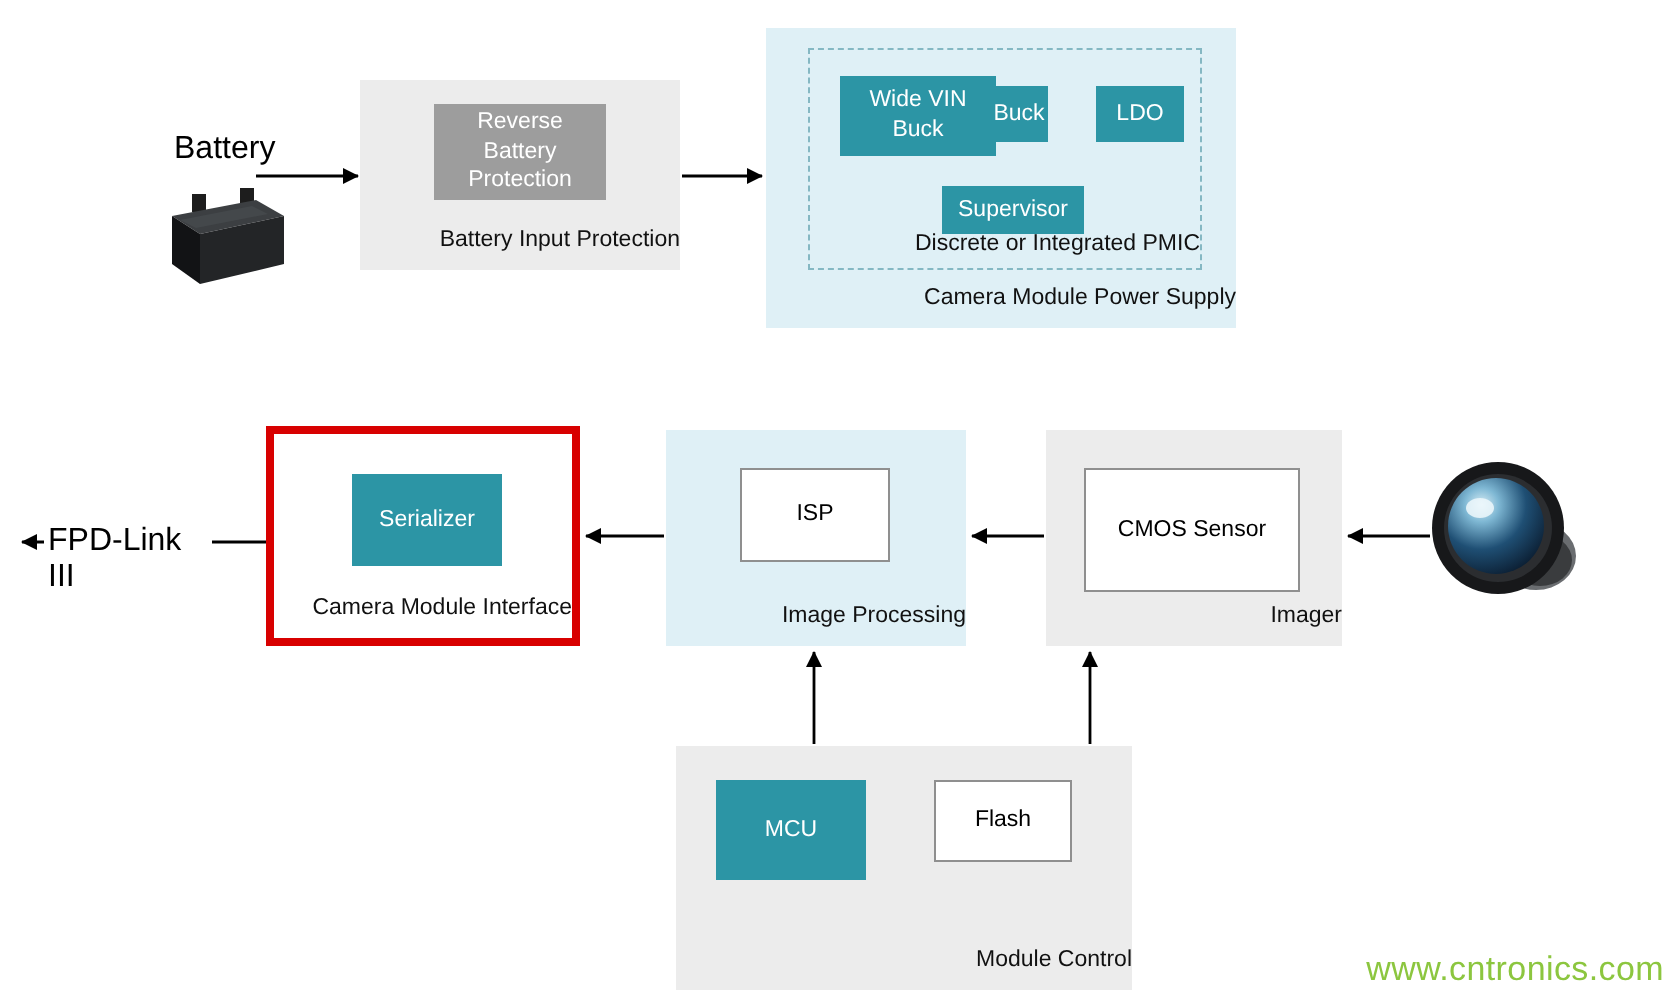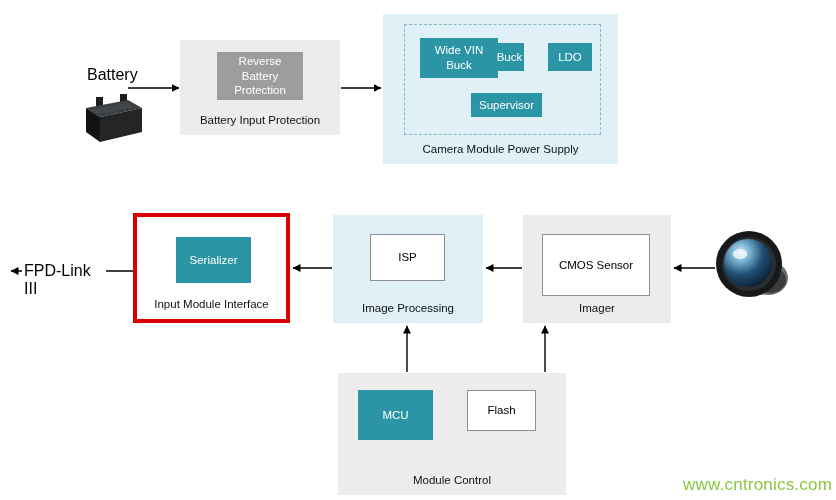--- a/index.html
+++ b/index.html
@@ -4,21 +4,21 @@
 <style>
   *{box-sizing:border-box;margin:0;padding:0}
   html,body{background:#fff}
   .canvas{position:relative;width:836px;height:500px;background:#fff;overflow:hidden;
           font-family:"Liberation Sans","DejaVu Sans",sans-serif;color:#1a1a1a}
   .abs{position:absolute}
   .group{position:absolute}
   .lightblue{background:var(--light_blue,#DFF0F6)}
   .lightgray{background:var(--light_gray,#ECECEC)}
   .redbox{background:#fff;border:4px solid var(--red_border,#D80000)}
-  .group-label{position:absolute;left:0;right:0;bottom:7px;text-align:center;
+  .group-label{position:absolute;left:0;right:0;bottom:7px;text-align:right;
                font-size:11.5px;color:#111;line-height:1.2}
   .block{position:absolute;display:flex;align-items:center;justify-content:center;
          text-align:center;font-size:11.5px;line-height:1.3}
   .teal{background:var(--teal,#2C95A5);color:#fff}
   .grayblk{background:var(--gray_block,#9D9D9D);color:#fff}
   .whiteblk{background:#fff;border:1px solid #8f8f8f;color:#000}
   .dashed{position:absolute;border:1px dashed var(--dash,#85B8C3)}
   .plain-label{position:absolute;font-size:16px;color:#000;line-height:1.1}
   .fpd{background:#fff;text-align:left;z-index:6;padding:1px 2px}
   .arrows{position:absolute;left:0;top:0;z-index:5;pointer-events:none}
@@ -46,29 +46,30 @@
     <div class="block grayblk" style="left:37px;top:12px;width:86px;height:48px;padding:0 24px">Reverse Battery Protection</div>
     <div class="group-label">Battery Input Protection</div>
   </div>
 
   <div class="group lightblue" style="left:383px;top:14px;width:235px;height:150px">
     <div class="dashed" style="left:21px;top:10px;width:197px;height:111px">
       <div class="block teal" style="left:15px;top:13px;width:78px;height:40px;padding:16px 7px">Wide VIN Buck</div>
       <div class="block teal" style="left:90px;top:18px;width:29px;height:28px">Buck</div>
       <div class="block teal" style="left:143px;top:18px;width:44px;height:28px">LDO</div>
       <div class="block teal" style="left:66px;top:68px;width:71px;height:24px">Supervisor</div>
+      <div class="group-label" style="bottom:4px">Discrete or Integrated PMIC</div>
     </div>
     <div class="group-label">Camera Module Power Supply</div>
   </div>
 
   <div class="plain-label fpd" style="left:22px;top:261px;width:84px">FPD-Link III</div>
 
   <div class="group redbox" style="left:133px;top:213px;width:157px;height:110px">
     <div class="block teal" style="left:39px;top:20px;width:75px;height:46px">Serializer</div>
-    <div class="group-label">Input Module Interface</div>
+    <div class="group-label">Camera Module Interface</div>
   </div>
 
   <div class="group lightblue" style="left:333px;top:215px;width:150px;height:108px">
     <div class="block whiteblk" style="left:37px;top:19px;width:75px;height:47px">ISP</div>
     <div class="group-label">Image Processing</div>
   </div>
 
   <div class="group lightgray" style="left:523px;top:215px;width:148px;height:108px">
     <div class="block whiteblk" style="left:19px;top:19px;width:108px;height:62px">CMOS Sensor</div>
     <div class="group-label">Imager</div>

